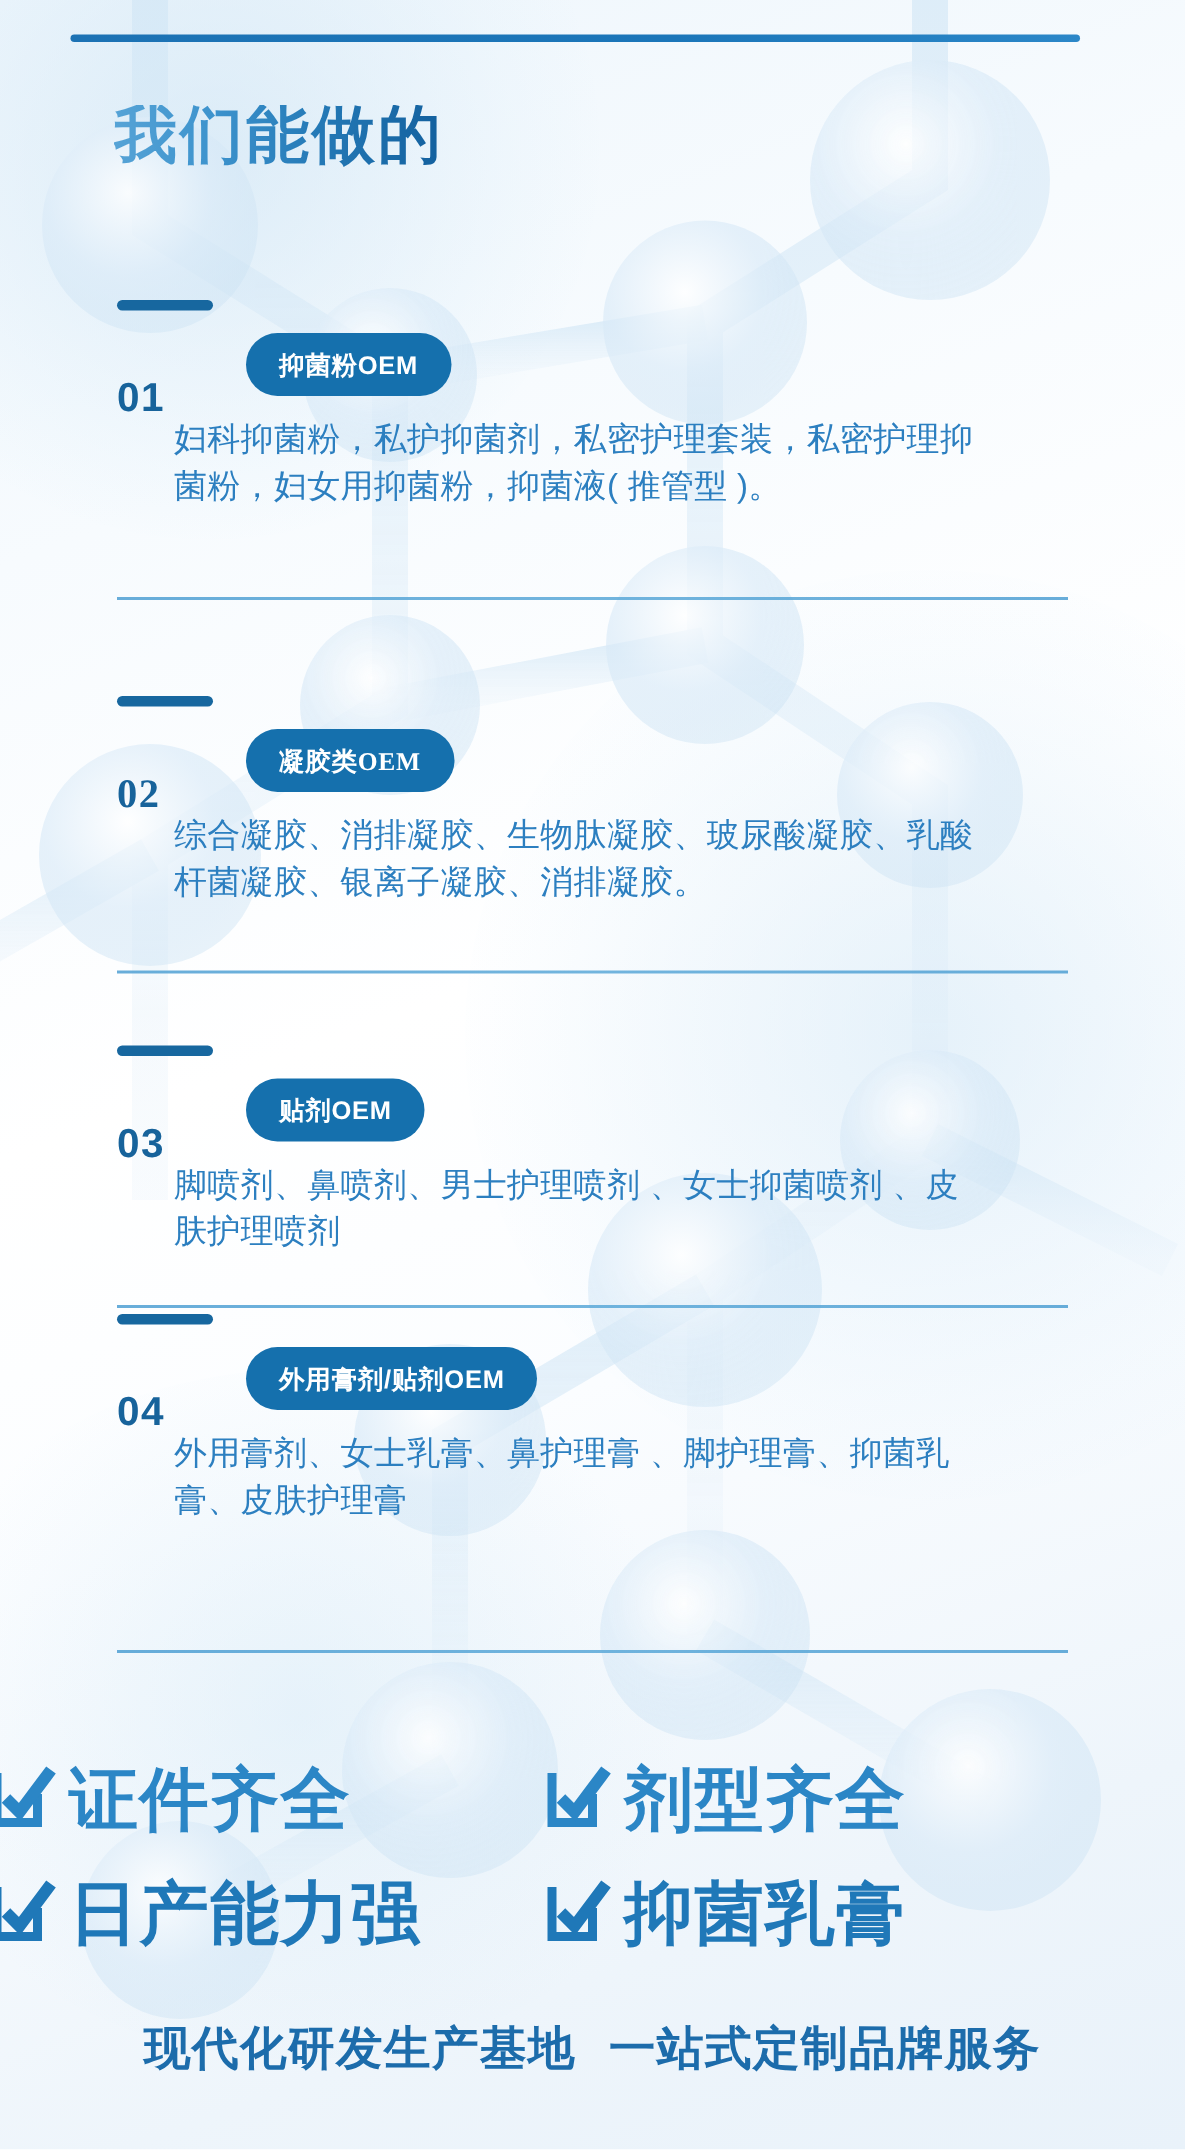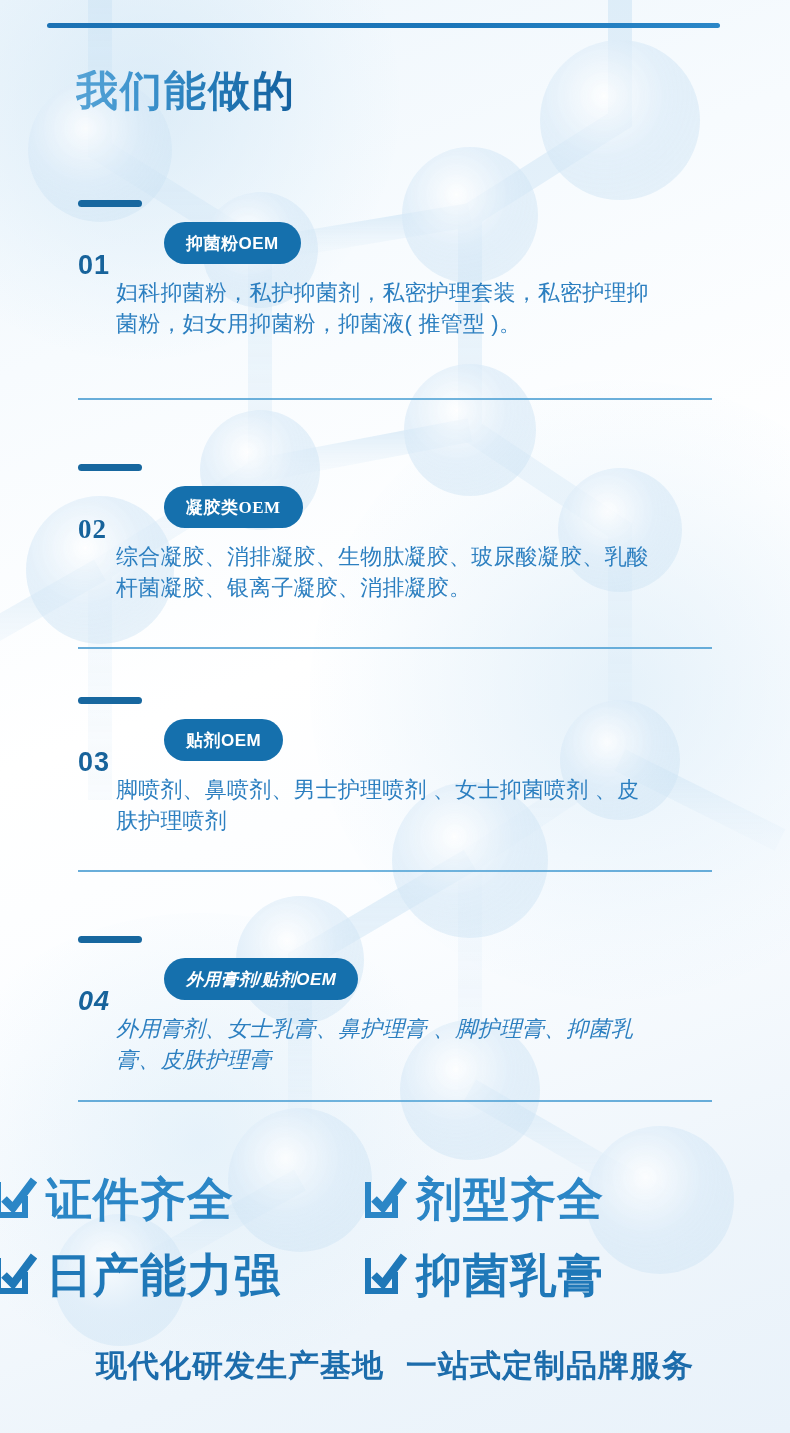--- a/index.html
+++ b/index.html
@@ -278,21 +278,21 @@
     <div class="section" style="top:697px;">
       <div class="sec-dash"></div>
       <div class="sec-head">
         <div class="sec-num">03</div>
         <div class="sec-pill">贴剂OEM</div>
       </div>
       <div class="sec-body">脚喷剂、鼻喷剂、男士护理喷剂 、女士抑菌喷剂 、皮肤护理喷剂</div>
     </div>
     <div class="sec-divider" style="top:870px;"></div>
 
-    <div class="section" style="top:936px;font-style:italic;">
+    <div class="section" style="top:876px;">
       <div class="sec-dash"></div>
       <div class="sec-head">
         <div class="sec-num">04</div>
         <div class="sec-pill">外用膏剂/贴剂OEM</div>
       </div>
       <div class="sec-body">外用膏剂、女士乳膏、鼻护理膏 、脚护理膏、抑菌乳膏、皮肤护理膏</div>
     </div>
     <div class="sec-divider" style="top:1100px;"></div>
 
   </div>

